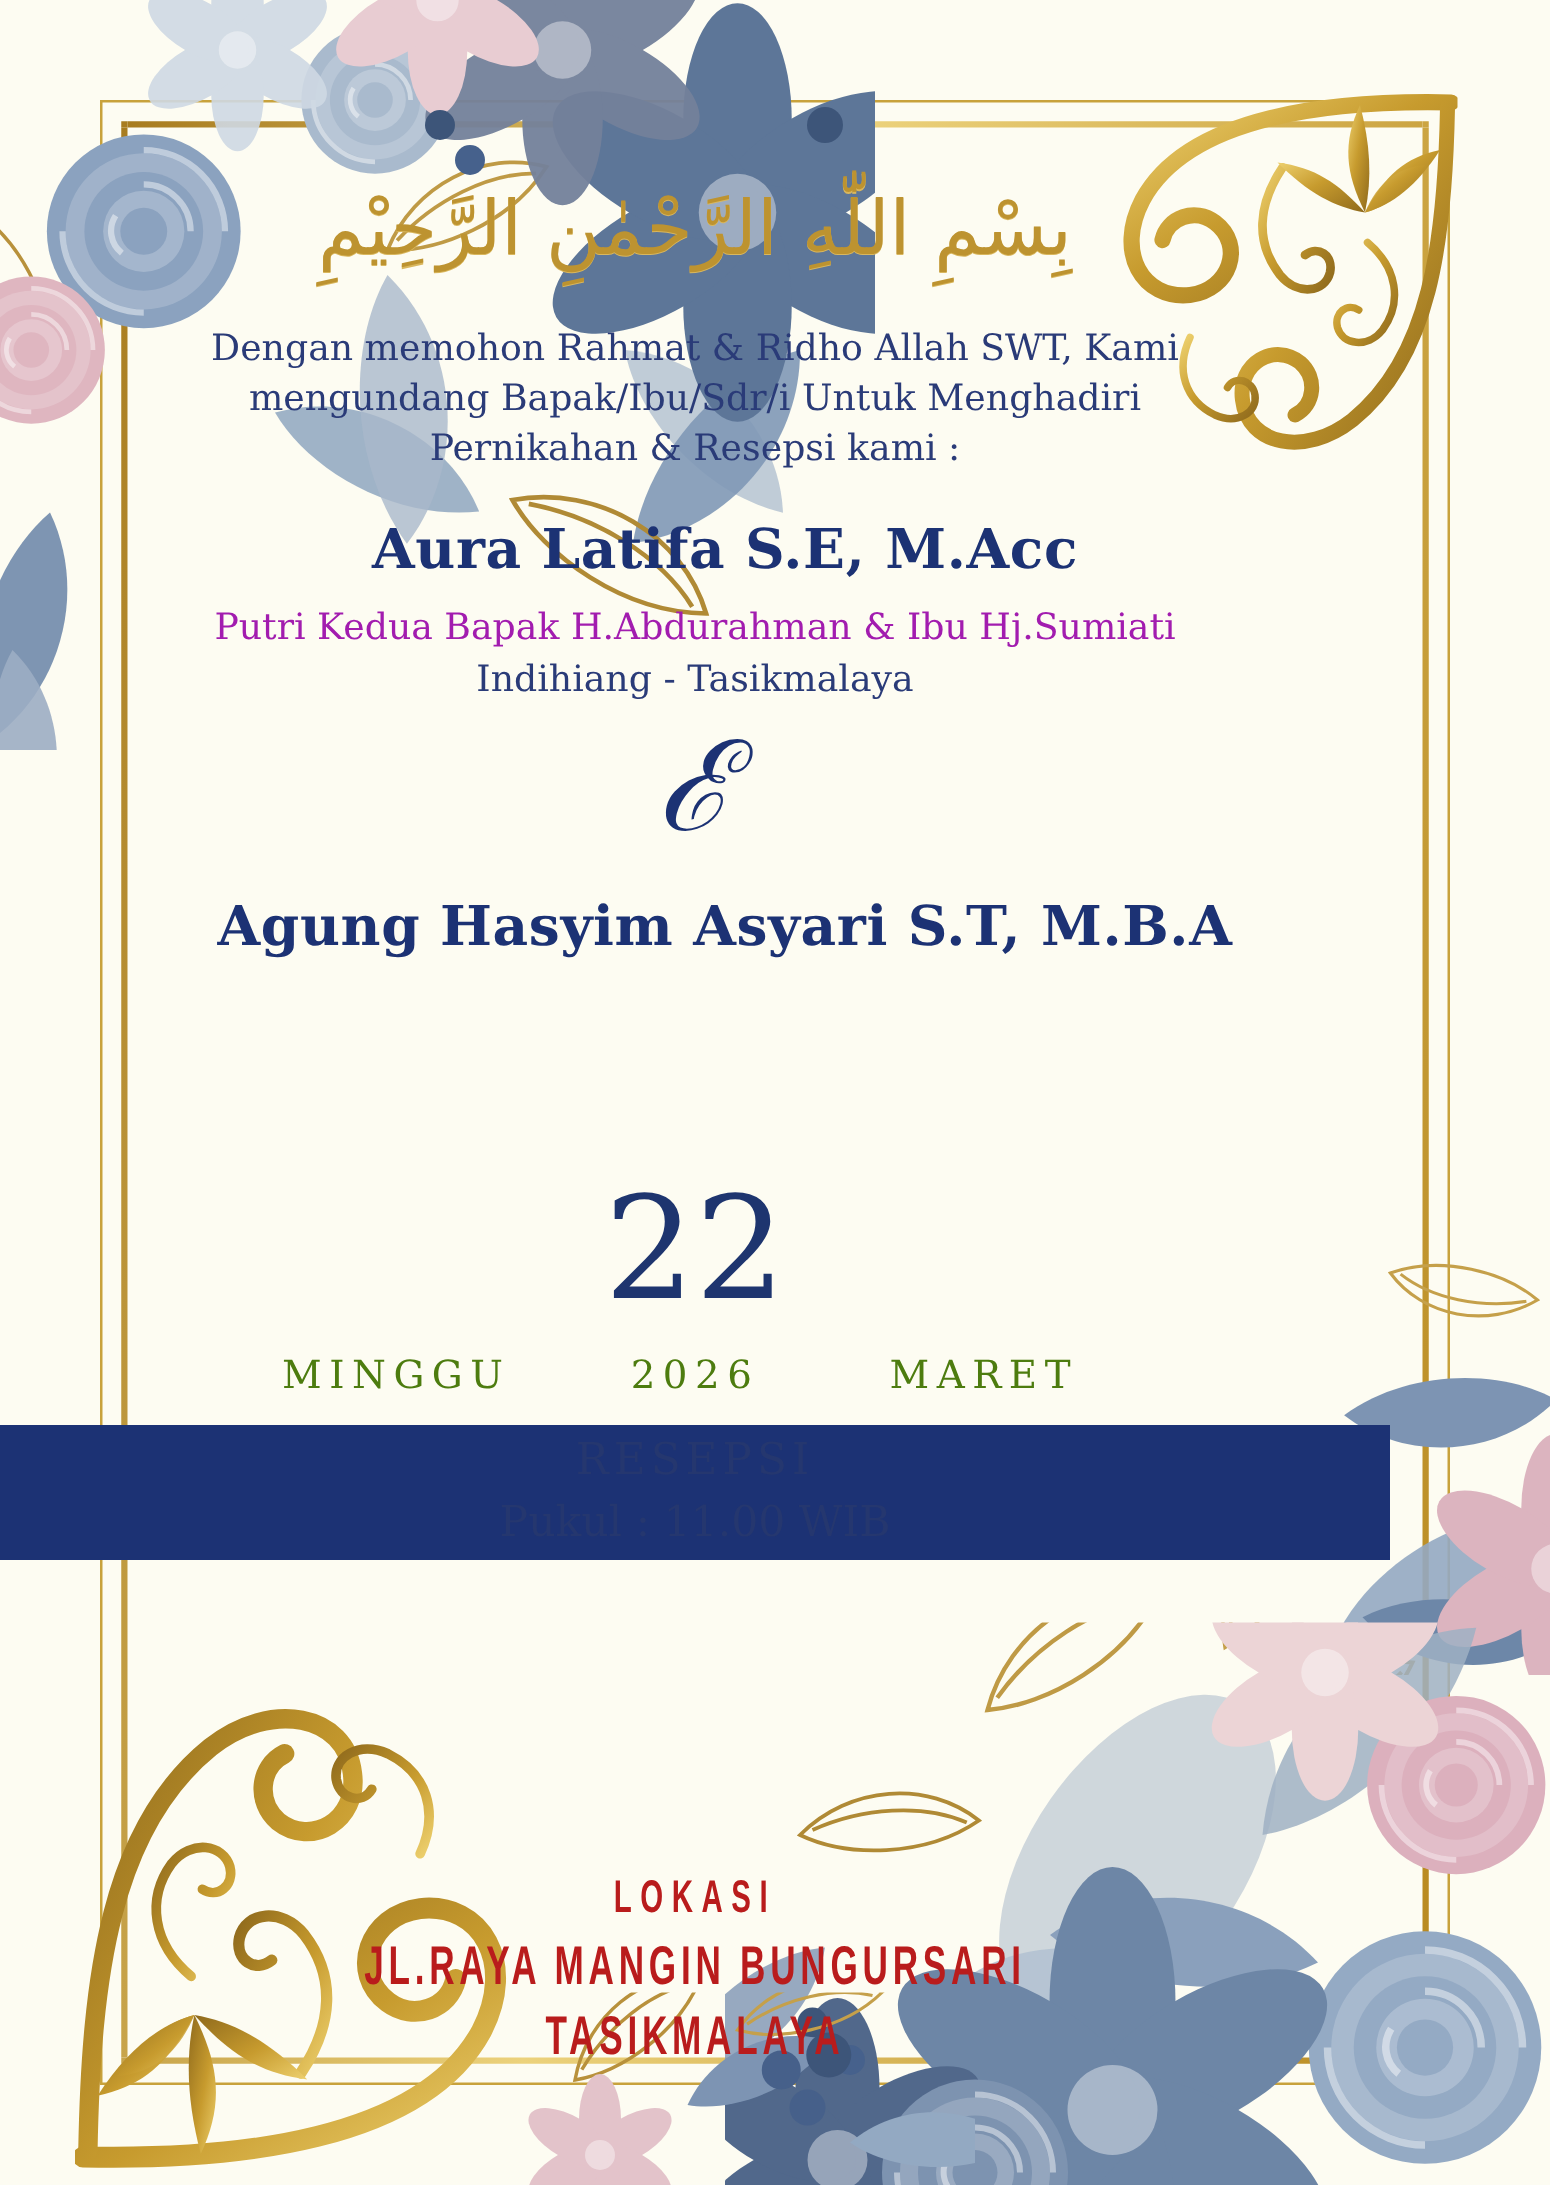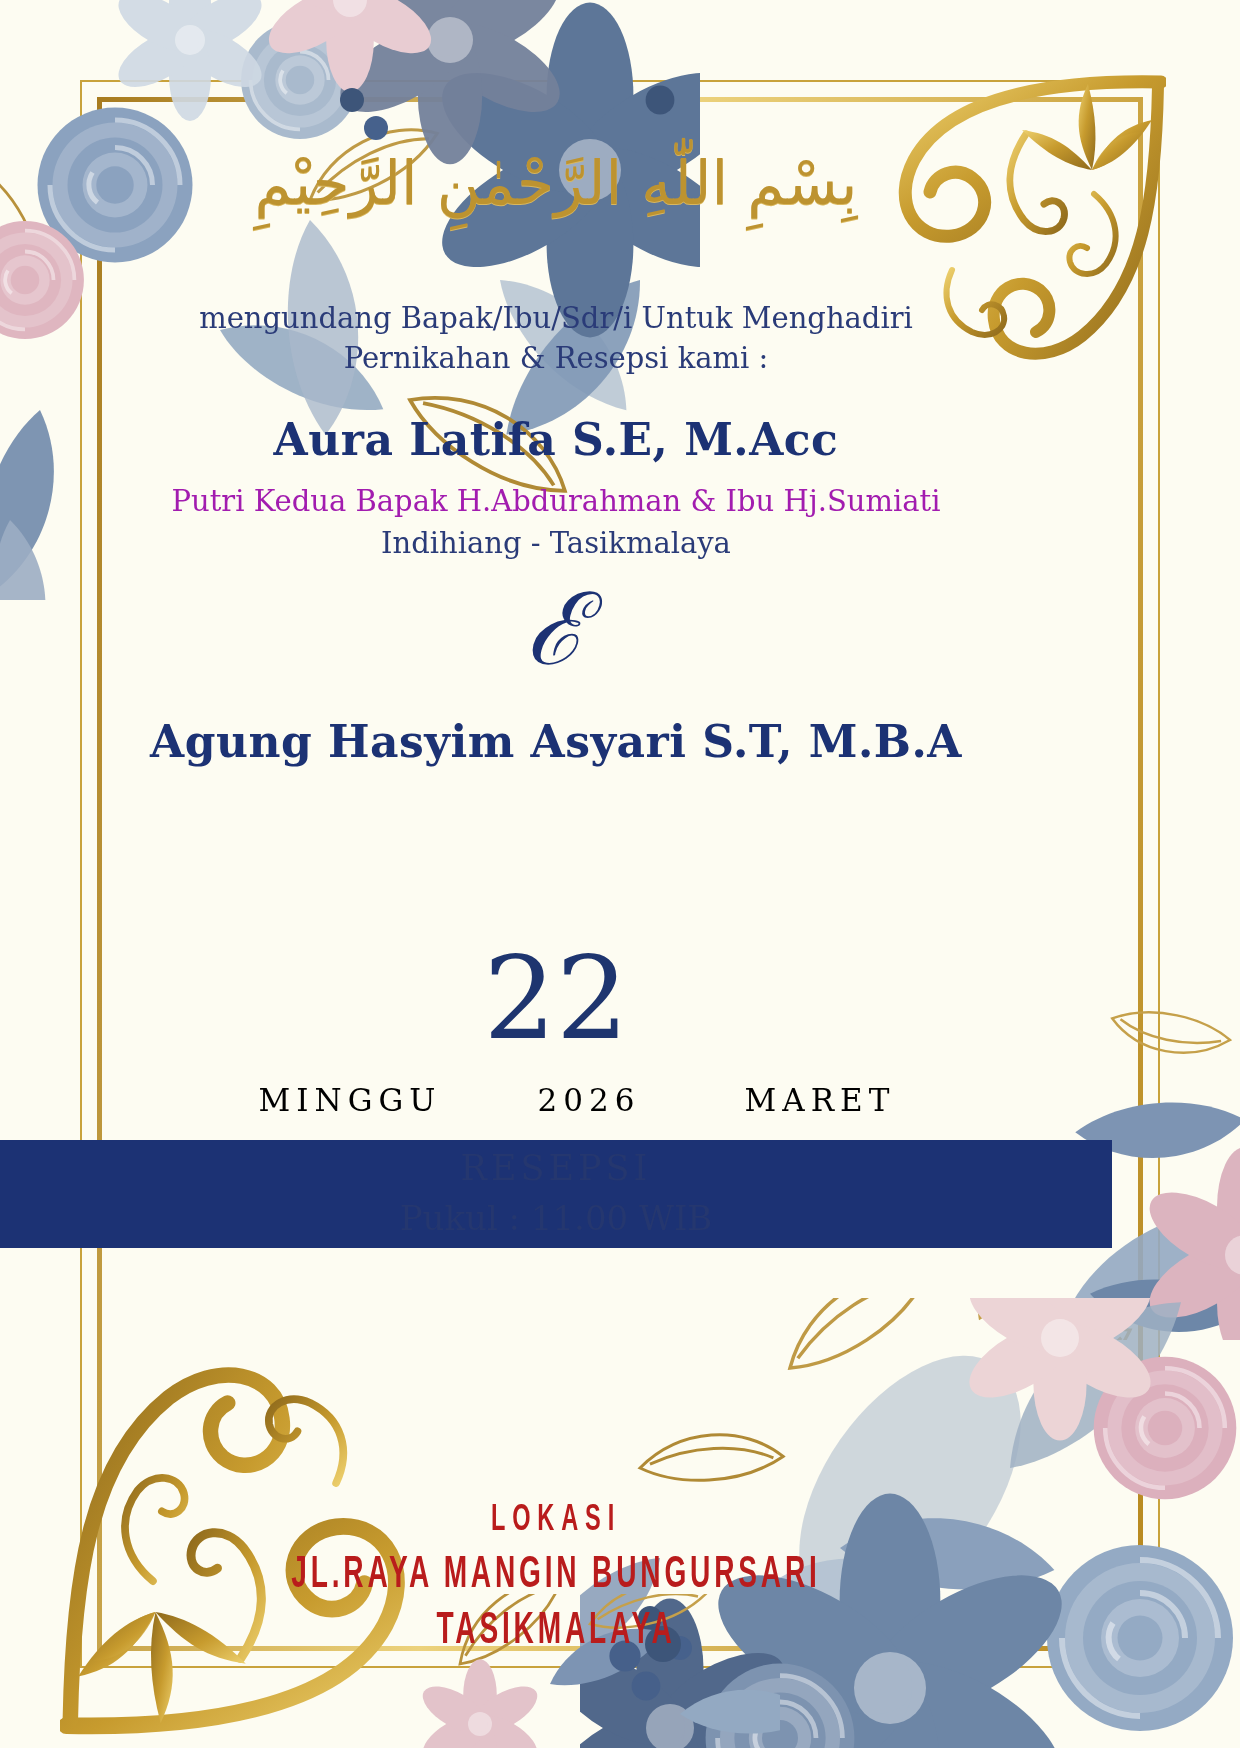--- a/index.html
+++ b/index.html
@@ -14,33 +14,33 @@
     border-image:linear-gradient(100deg,#a87c1f,#ecd27c 45%,#b8891f) 1;z-index:1;}
   
   .deco{position:absolute;pointer-events:none;}
   .z2{z-index:2;} .z3{z-index:3;}
   
   .content{position:absolute;left:0;top:0;width:1112px;height:1748px;z-index:5;text-align:center;}
   .content>div{position:absolute;width:100%;left:0;text-align:center;}
   .bismillah{top:148px;font-family:"DejaVu Sans","Liberation Sans",sans-serif;
     font-size:60px;color:#bd9330;direction:rtl;text-shadow:0 1px 0 #d9b75e;}
   .intro{top:258px;font-size:29px;line-height:40px;color:#2a3b78;}
-  .big-name{font-weight:700;color:#1c3274;font-size:44px;letter-spacing:.5px;}
+  .big-name{font-weight:700;color:#1c3274;font-size:44px;letter-spacing:.5px;padding-left:24px;}
   .bride-name{top:414px;}
   .parents{font-size:29px;color:#a21caf;}
   .bride-parents{top:484px;}
   .bride-city{top:526px;font-size:29px;color:#2a3b78;}
   .amp{top:580px;font-size:100px;font-style:italic;color:#1c3274;line-height:1;}
   .groom-name{top:716px;}
   .groom-parents{top:784px;}
   .groom-city{top:826px;font-size:29px;color:#2a3b78;}
   .event-heading{top:884px;font-size:31px;font-weight:700;color:#1c3274;}
   .day-number{top:942px;font-size:114px;line-height:1;color:#1e356f;}
   .date-row span{position:absolute;transform:translateX(-50%);font-size:31px;
-    letter-spacing:6px;color:#000000;white-space:nowrap;margin-left:33px;}
+    letter-spacing:6px;color:#4d7c0f;white-space:nowrap;}
   .date-row{top:1082px;height:40px;}
   .col-akad{position:absolute;left:0;top:1148px;width:530px;text-align:right;color:#25376f;}
   .col-resepsi{position:absolute;left:600px;top:1148px;width:512px;text-align:left;color:#25376f;}
   .sched-label{font-size:35px;letter-spacing:4px;margin-bottom:10px;}
   .sched-time{font-size:34px;}
   .sched-divider{position:absolute;left:551px;top:1140px;width:9px;height:108px;background:#1c3274;}
   .location{top:1468px;color:#b91c1c;font-family:"Liberation Sans","DejaVu Sans",sans-serif;font-weight:700;margin-top:32px;}
   .location div{transform:scale(.76,1.18);transform-origin:50% 50%;white-space:nowrap;}
   .loc-head{font-size:31px;letter-spacing:9px;margin-bottom:16px;}
   .loc-line{font-size:37px;letter-spacing:5px;margin-bottom:14px;}
@@ -189,21 +189,21 @@
     <use href="#berry" style="color:#3d5579" transform="translate(243 50) scale(1.5)"></use>
     <use href="#berry" style="color:#46608a" transform="translate(226 92) scale(1.2)"></use>
     <use href="#bloom" style="color:#e3c3ca" transform="translate(60 130) scale(1.2)"></use>
   </svg>
 
   <div class="content">
 
     <div class="bismillah" lang="ar">بِسْمِ اللّٰهِ الرَّحْمٰنِ الرَّحِيْمِ</div>
 
     <div class="intro">
-      <br>
+      <span>Dengan memohon Rahmat &amp; Ridho Allah SWT, Kami</span><br>
       <span>mengundang Bapak/Ibu/Sdr/i Untuk Menghadiri</span><br>
       <span>Pernikahan &amp; Resepsi kami :</span>
     </div>
 
     <div class="big-name bride-name">Aura Latifa S.E, M.Acc</div>
     <div class="parents bride-parents">Putri Kedua Bapak H.Abdurahman &amp; Ibu Hj.Sumiati</div>
     <div class="bride-city">Indihiang - Tasikmalaya</div>
 
     <div class="amp">ℰ</div>
 

